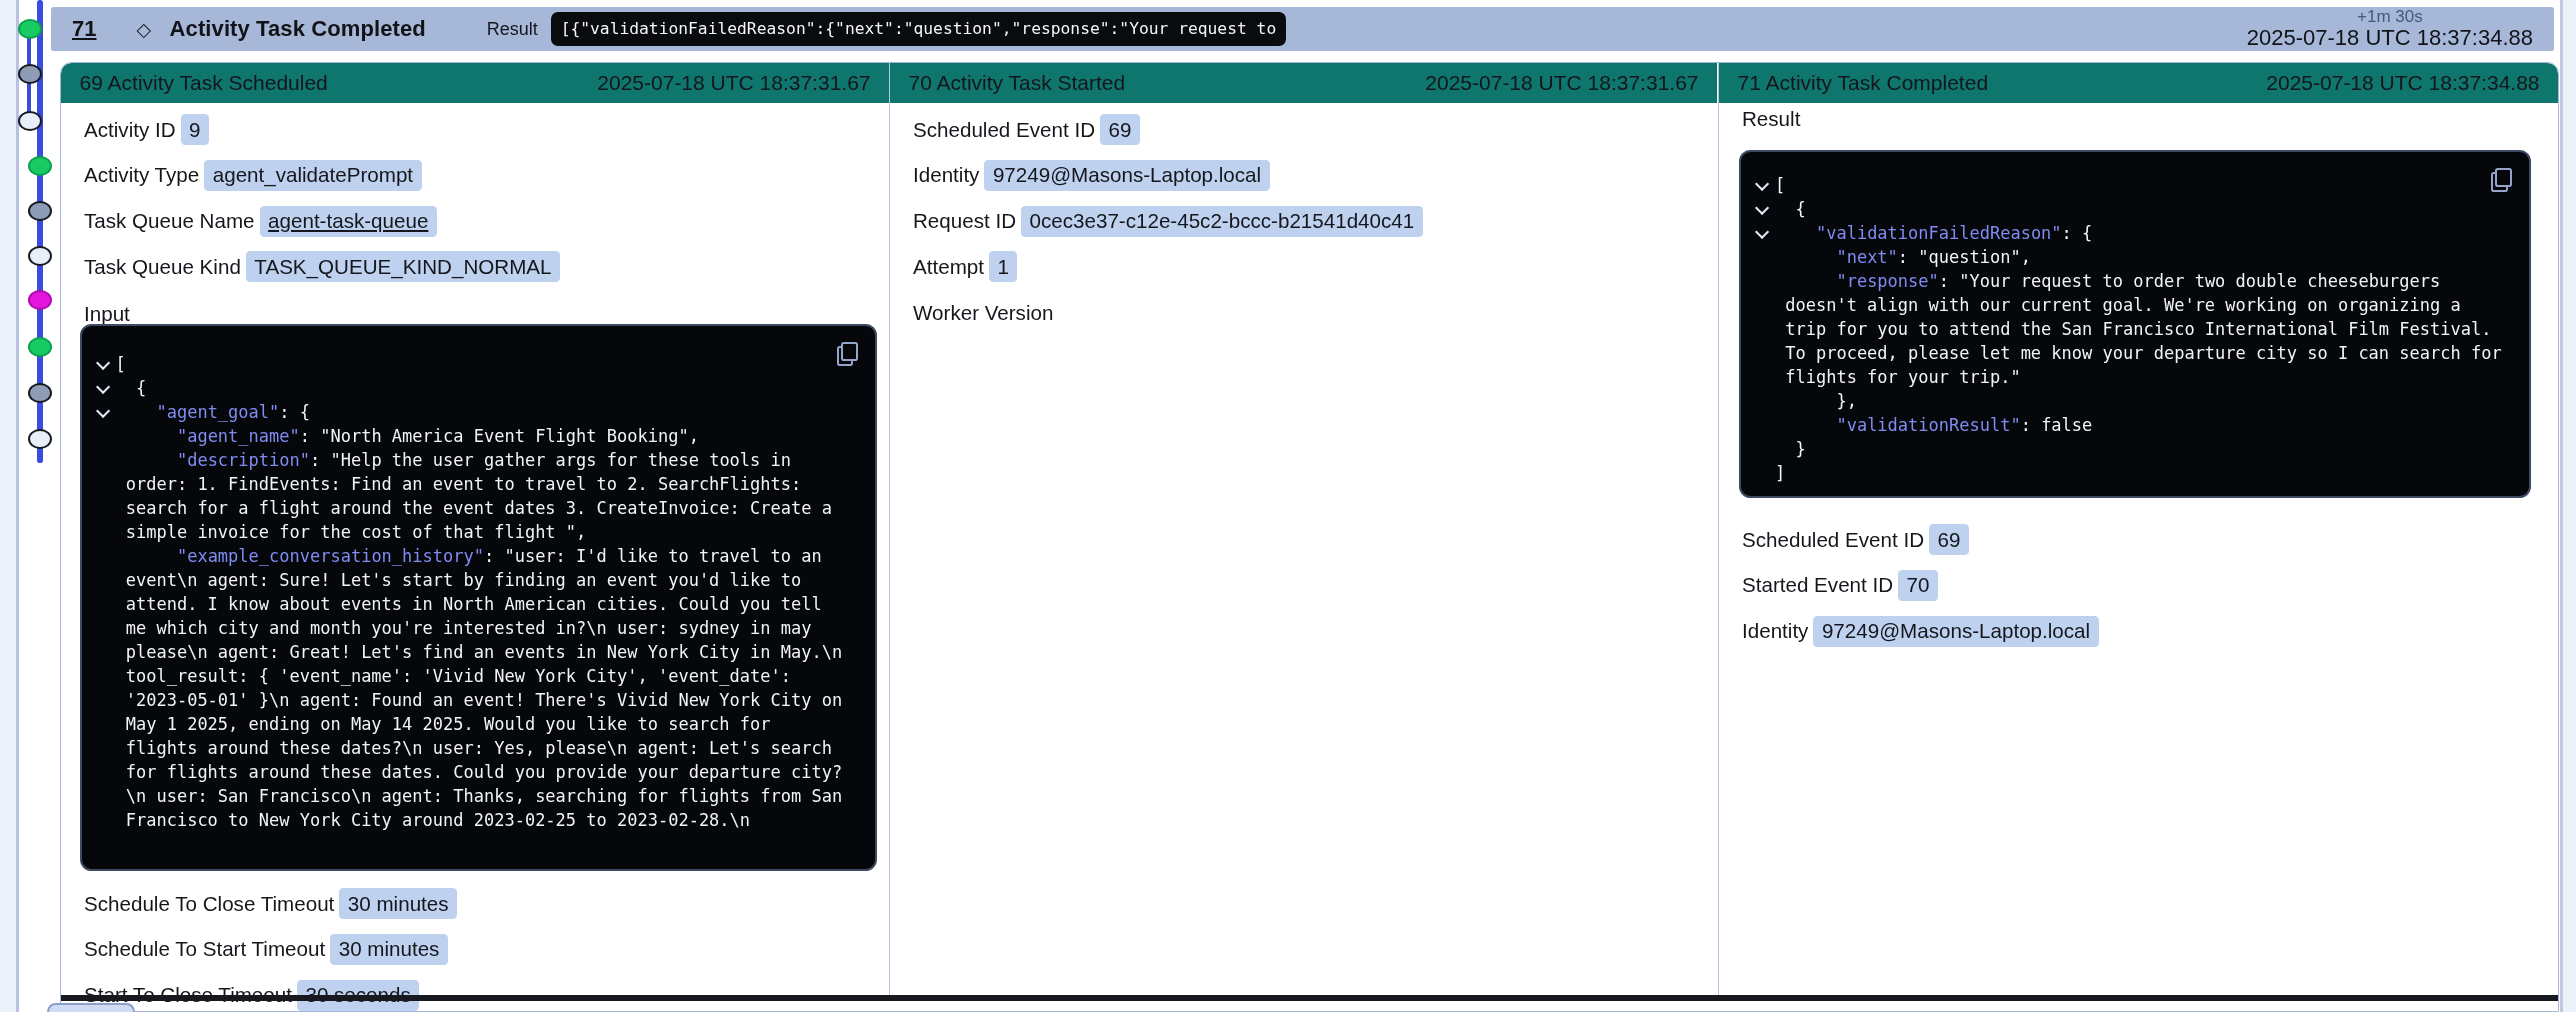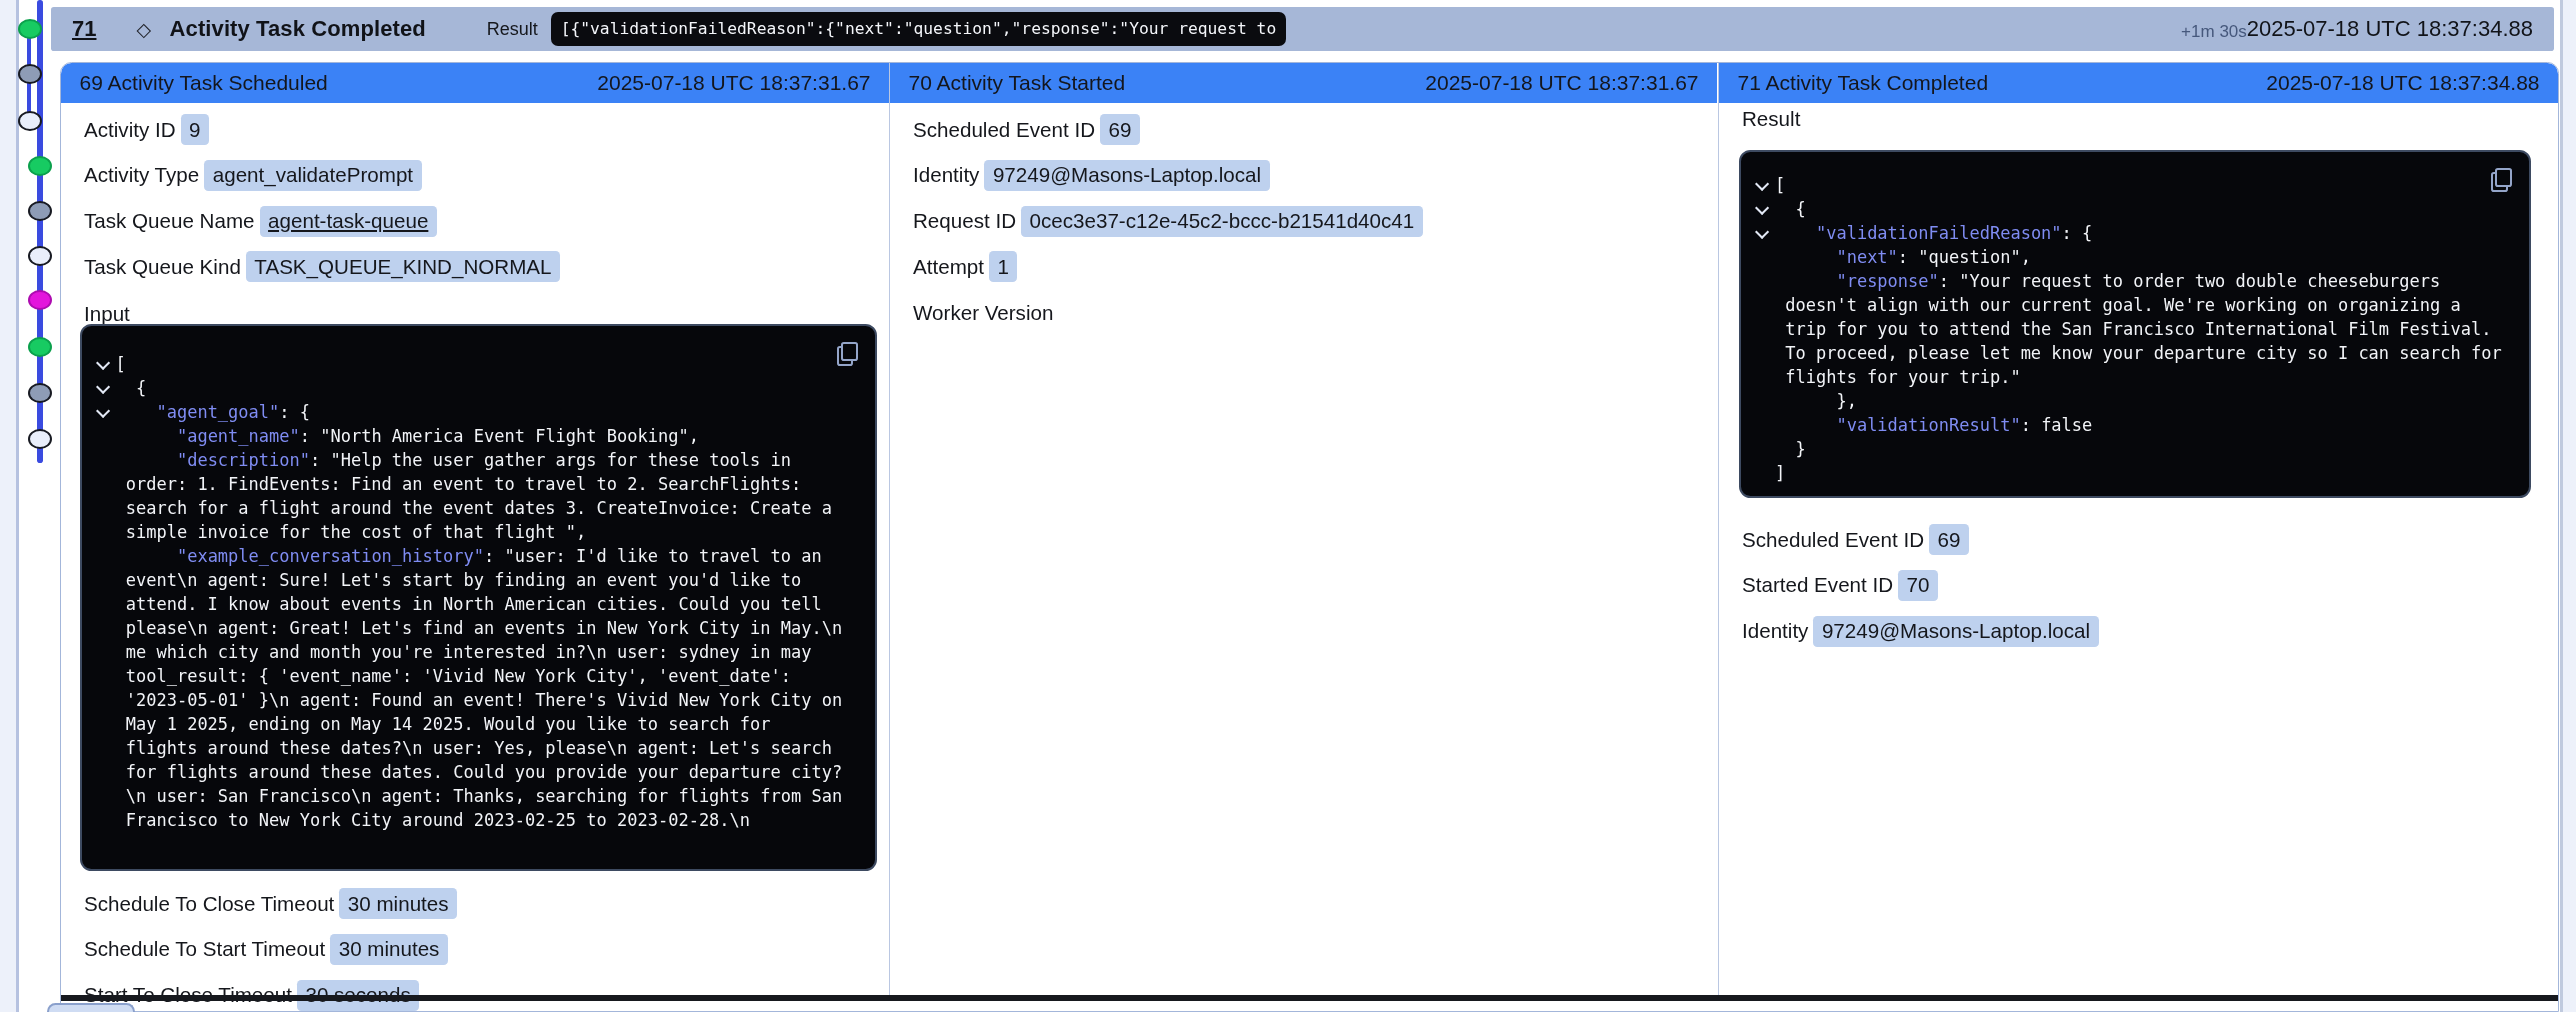--- a/index.html
+++ b/index.html
@@ -23,37 +23,37 @@
   }
   .ev-id{font-size:22px;font-weight:600;text-decoration:underline;color:#111318;}
   .diamond{font-size:19px;margin-left:40px;color:#1c1e24;}
   .ev-title{font-size:22px;font-weight:700;margin-left:18.5px;color:#111318;letter-spacing:0.1px;}
   .res-label{font-size:18px;margin-left:61px;color:#15171c;}
   .res-pill{
     margin-left:12.8px;background:#0a0b0f;color:#f4f6fa;border-radius:7px;
     font-family:"DejaVu Sans Mono",monospace;font-size:16.3px;line-height:34px;height:34px;
     padding:0 10px;max-width:731px;overflow:hidden;white-space:pre;
   }
-  .top-right{margin-left:auto;display:flex;flex-direction:row;align-items:flex-end;}
+  .top-right{margin-left:auto;display:flex;flex-direction:column;align-items:center;}
   .elapsed{font-size:17px;line-height:18.5px;color:#46587c;}
   .ts-big{font-size:22px;line-height:24px;color:#111318;}
   
   .card{
     position:absolute;left:60px;top:62px;width:2499px;height:950px;background:#ffffff;
     border:1.4px solid #a3b6da;border-radius:11.4px 11.4px 0 0;box-sizing:border-box;overflow:hidden;
   }
   .col{position:absolute;top:0;height:932px;}
   .col1{left:0;width:828px;}
   .col2{left:829px;width:827px;}
   .col3{left:1658px;width:839px;}
   .vdiv{position:absolute;top:0;width:1.4px;height:932px;background:#bac7e2;}
   .vdiv1{left:828px;} .vdiv2{left:1657px;}
   .cut-line{position:absolute;left:0;top:932px;width:100%;height:5.7px;background:#17191e;}
   .panel-header{
-    position:absolute;left:0;top:0;right:0;height:40px;background:#3b82f6;
+    position:absolute;left:0;top:0;right:0;height:40px;background:#0f766e;
     display:flex;align-items:center;justify-content:space-between;padding:0 18.5px;box-sizing:border-box;
   }
   .col1 .panel-header{border-top-left-radius:10px;}
   .col3 .panel-header{border-top-right-radius:10px;}
   .panel-title{font-size:21px;color:#14161c;font-weight:500;}
   .panel-ts{font-size:21px;color:#14161c;}
   .fields{position:absolute;left:23px;right:14px;}
   .field-row{display:flex;align-items:center;gap:5px;height:33px;margin-bottom:12.8px;}
   .field-label{font-size:20.6px;color:#15171c;white-space:nowrap;}
   .badge{
@@ -195,25 +195,25 @@
             <div class="code-line">
               <span class="gutter"></span>
               <span class="code-text"><span> event\n agent: Sure! Let's start by finding an event you'd like to</span></span>
             </div>
             <div class="code-line">
               <span class="gutter"></span>
               <span class="code-text"><span> attend. I know about events in North American cities. Could you tell</span></span>
             </div>
             <div class="code-line">
               <span class="gutter"></span>
+              <span class="code-text"><span> me which city and month you're interested in?\n user: sydney in may</span></span>
+            </div>
+            <div class="code-line">
+              <span class="gutter"></span>
               <span class="code-text"><span> please\n agent: Great! Let's find an events in New York City in May.\n</span></span>
-            </div>
-            <div class="code-line">
-              <span class="gutter"></span>
-              <span class="code-text"><span> me which city and month you're interested in?\n user: sydney in may</span></span>
             </div>
             <div class="code-line">
               <span class="gutter"></span>
               <span class="code-text"><span> tool_result: { 'event_name': 'Vivid New York City', 'event_date':</span></span>
             </div>
             <div class="code-line">
               <span class="gutter"></span>
               <span class="code-text"><span> '2023-05-01' }\n agent: Found an event! There's Vivid New York City on</span></span>
             </div>
             <div class="code-line">

